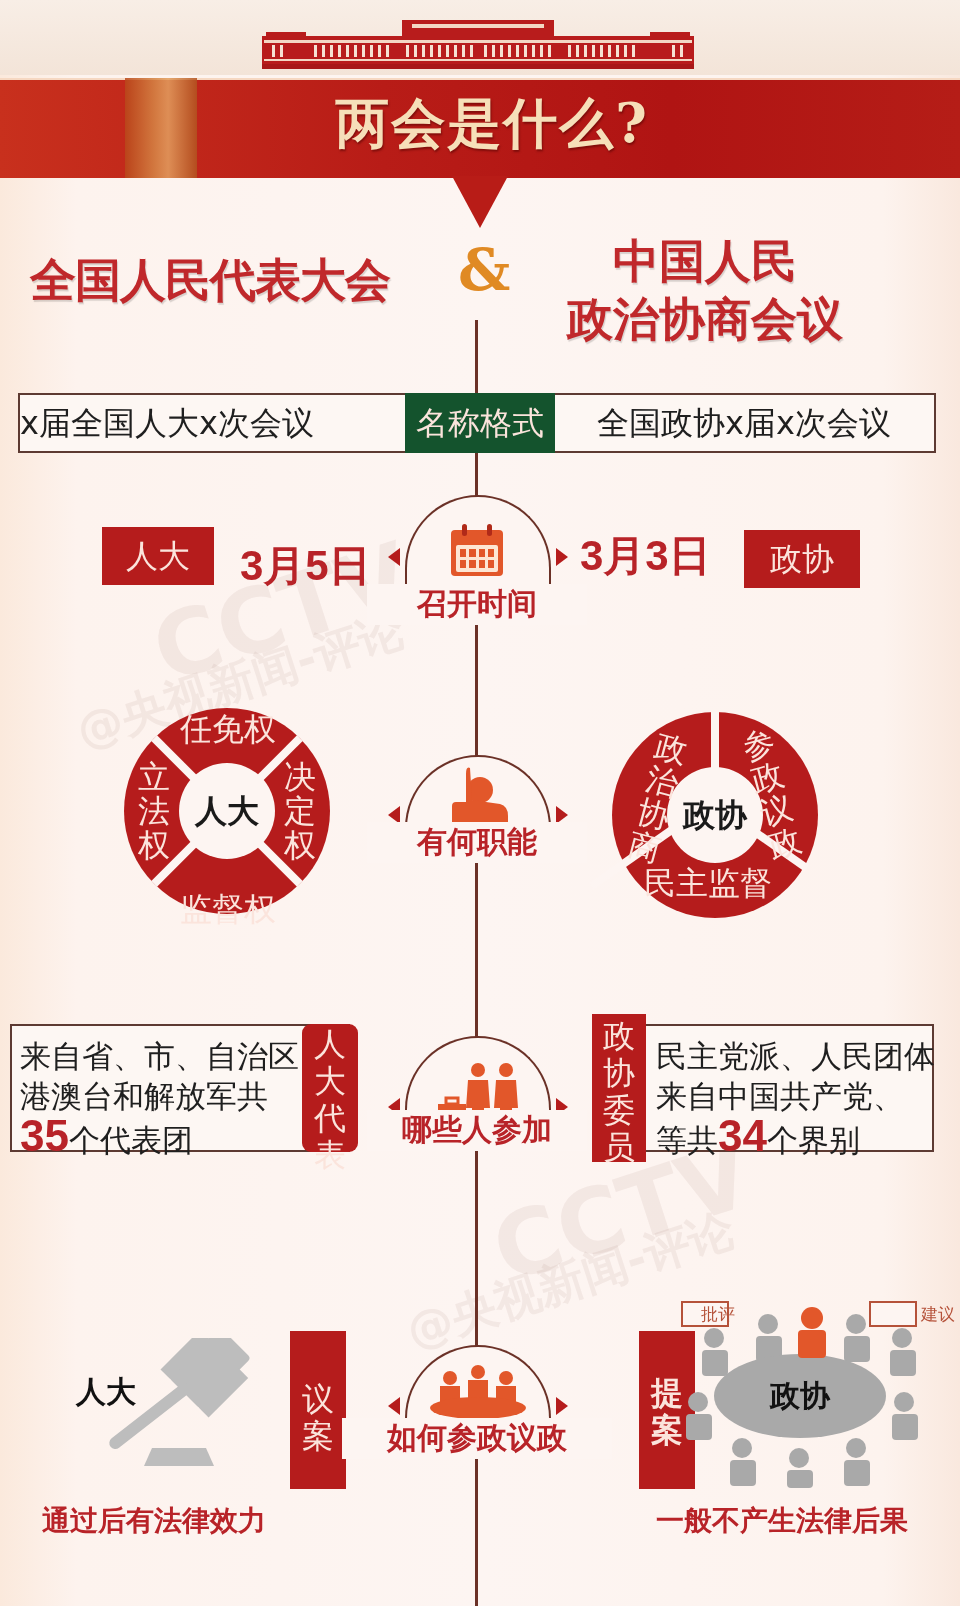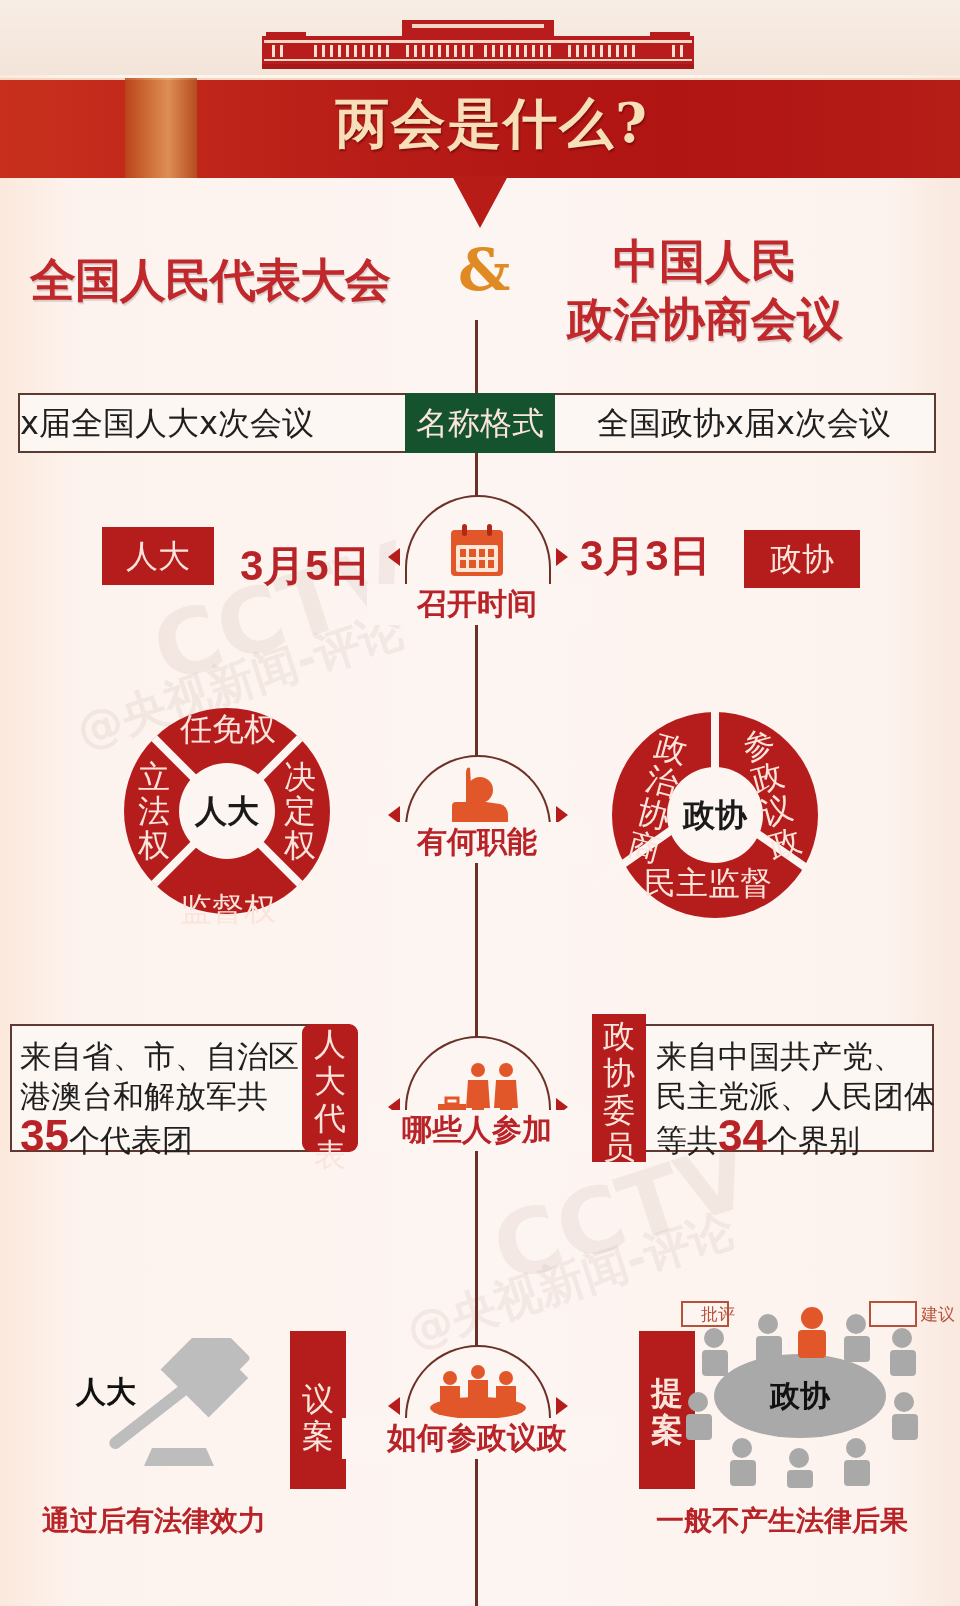--- a/index.html
+++ b/index.html
@@ -231,22 +231,22 @@
   <path d="M48 20 L68 20 L70 48 L64 48 L64 72 L52 72 L52 48 L46 48 Z" fill="#e2572a"></path>
   <path d="M76 20 L96 20 L98 48 L92 48 L92 72 L80 72 L80 48 L74 48 Z" fill="#e2572a"></path>
   <rect x="18" y="44" width="28" height="22" fill="#e2572a"></rect>
   <rect x="26" y="38" width="12" height="6" fill="none" stroke="#e2572a" stroke-width="3"></rect>
 </svg>
 <div class="abs section-label" style="left:367px;top:1110px;">哪些人参加</div>
 
 <div class="abs info-box" style="left:604px;top:1024px;width:330px;height:128px;"></div>
 <div class="abs vtag" style="left:592px;top:1014px;width:54px;height:148px;padding-top:4px;word-break:break-all;">政协委员</div>
 <div class="abs info-txt" style="left:656px;top:1036px;width:280px;">
+  <div>民主党派、人民团体</div>
   <div>来自中国共产党、</div>
-  <div>民主党派、人民团体</div>
   <div><span>等共</span><span class="big-num">34</span><span>个界别</span></div>
 </div>
 
 <div class="abs" style="left:76px;top:1372px;font-weight:bold;font-size:30px;color:#111;">人大</div>
 <svg class="abs" style="left:96px;top:1338px;" width="160" height="140" viewBox="0 0 160 140">
   <g fill="#bdbdbd">
     <rect x="92" y="-6" width="44" height="72" rx="4" transform="rotate(45 114 30)"></rect>
     <rect x="80" y="10" width="14" height="56" transform="rotate(45 114 30)"></rect>
     <rect x="134" y="10" width="14" height="56" transform="rotate(45 114 30)"></rect>
     <rect x="4" y="72" width="100" height="12" rx="6" transform="rotate(-38 54 78)"></rect>

